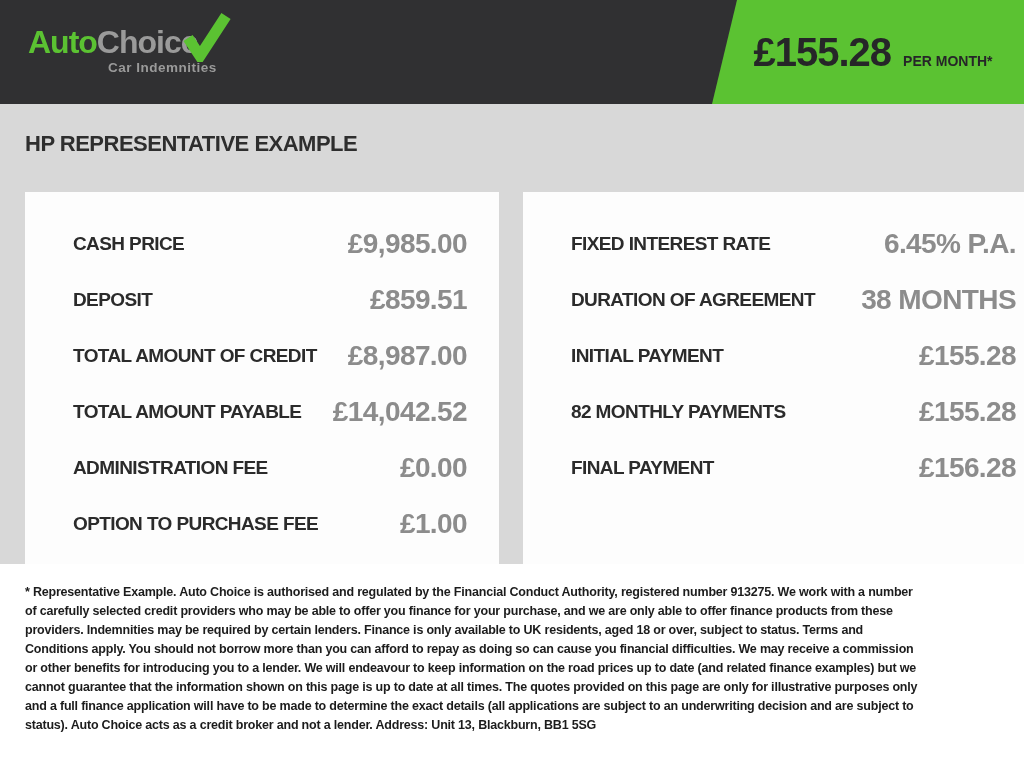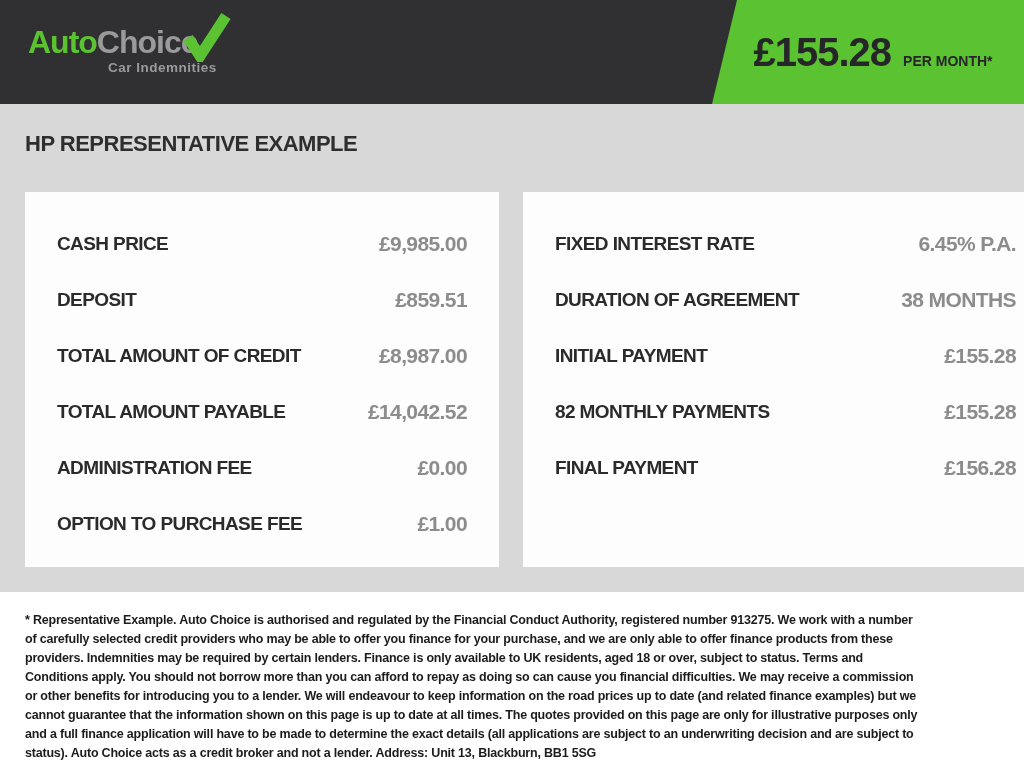--- a/index.html
+++ b/index.html
@@ -63,41 +63,41 @@
   }
   .page-title {
     position:absolute; left:25px; top:131px;
     font-size:22px; font-weight:bold; color:#2e2e2e;
     letter-spacing:-0.5px;
   }
 
   .card {
     position:absolute; top:192px;
     height:375px; background:#fdfdfd;
-    padding:24px 32px 0 32px;
+    padding:24px 32px 0 48px;
   }
   .card-left  { left:25px;  width:474px; }
   .card-right { left:523px; width:525px; }
 
   .finance-row {
     height:56px;
     display:flex; justify-content:space-between; align-items:center;
   }
   .finance-label {
     font-size:19px; font-weight:bold; color:#2b2b2b;
     letter-spacing:-0.6px; white-space:nowrap;
   }
   .finance-value {
-    font-size:21px; font-weight:bold; color:#8c8c8c;
+    font-size:28px; font-weight:bold; color:#8c8c8c;
     letter-spacing:-0.6px; white-space:nowrap;
   }
 
   
   .footer {
-    position:absolute; top:592px; left:0;
+    position:absolute; top:564px; left:0;
     width:1024px; height:176px;
     background:#ffffff;
   }
   .disclaimer {
     position:absolute; left:25px; top:19px;
     width:897px;
     font-size:12.5px; font-weight:bold; color:#1c1c1c;
     line-height:19px; letter-spacing:-0.2px;
     text-align:left;
   }

